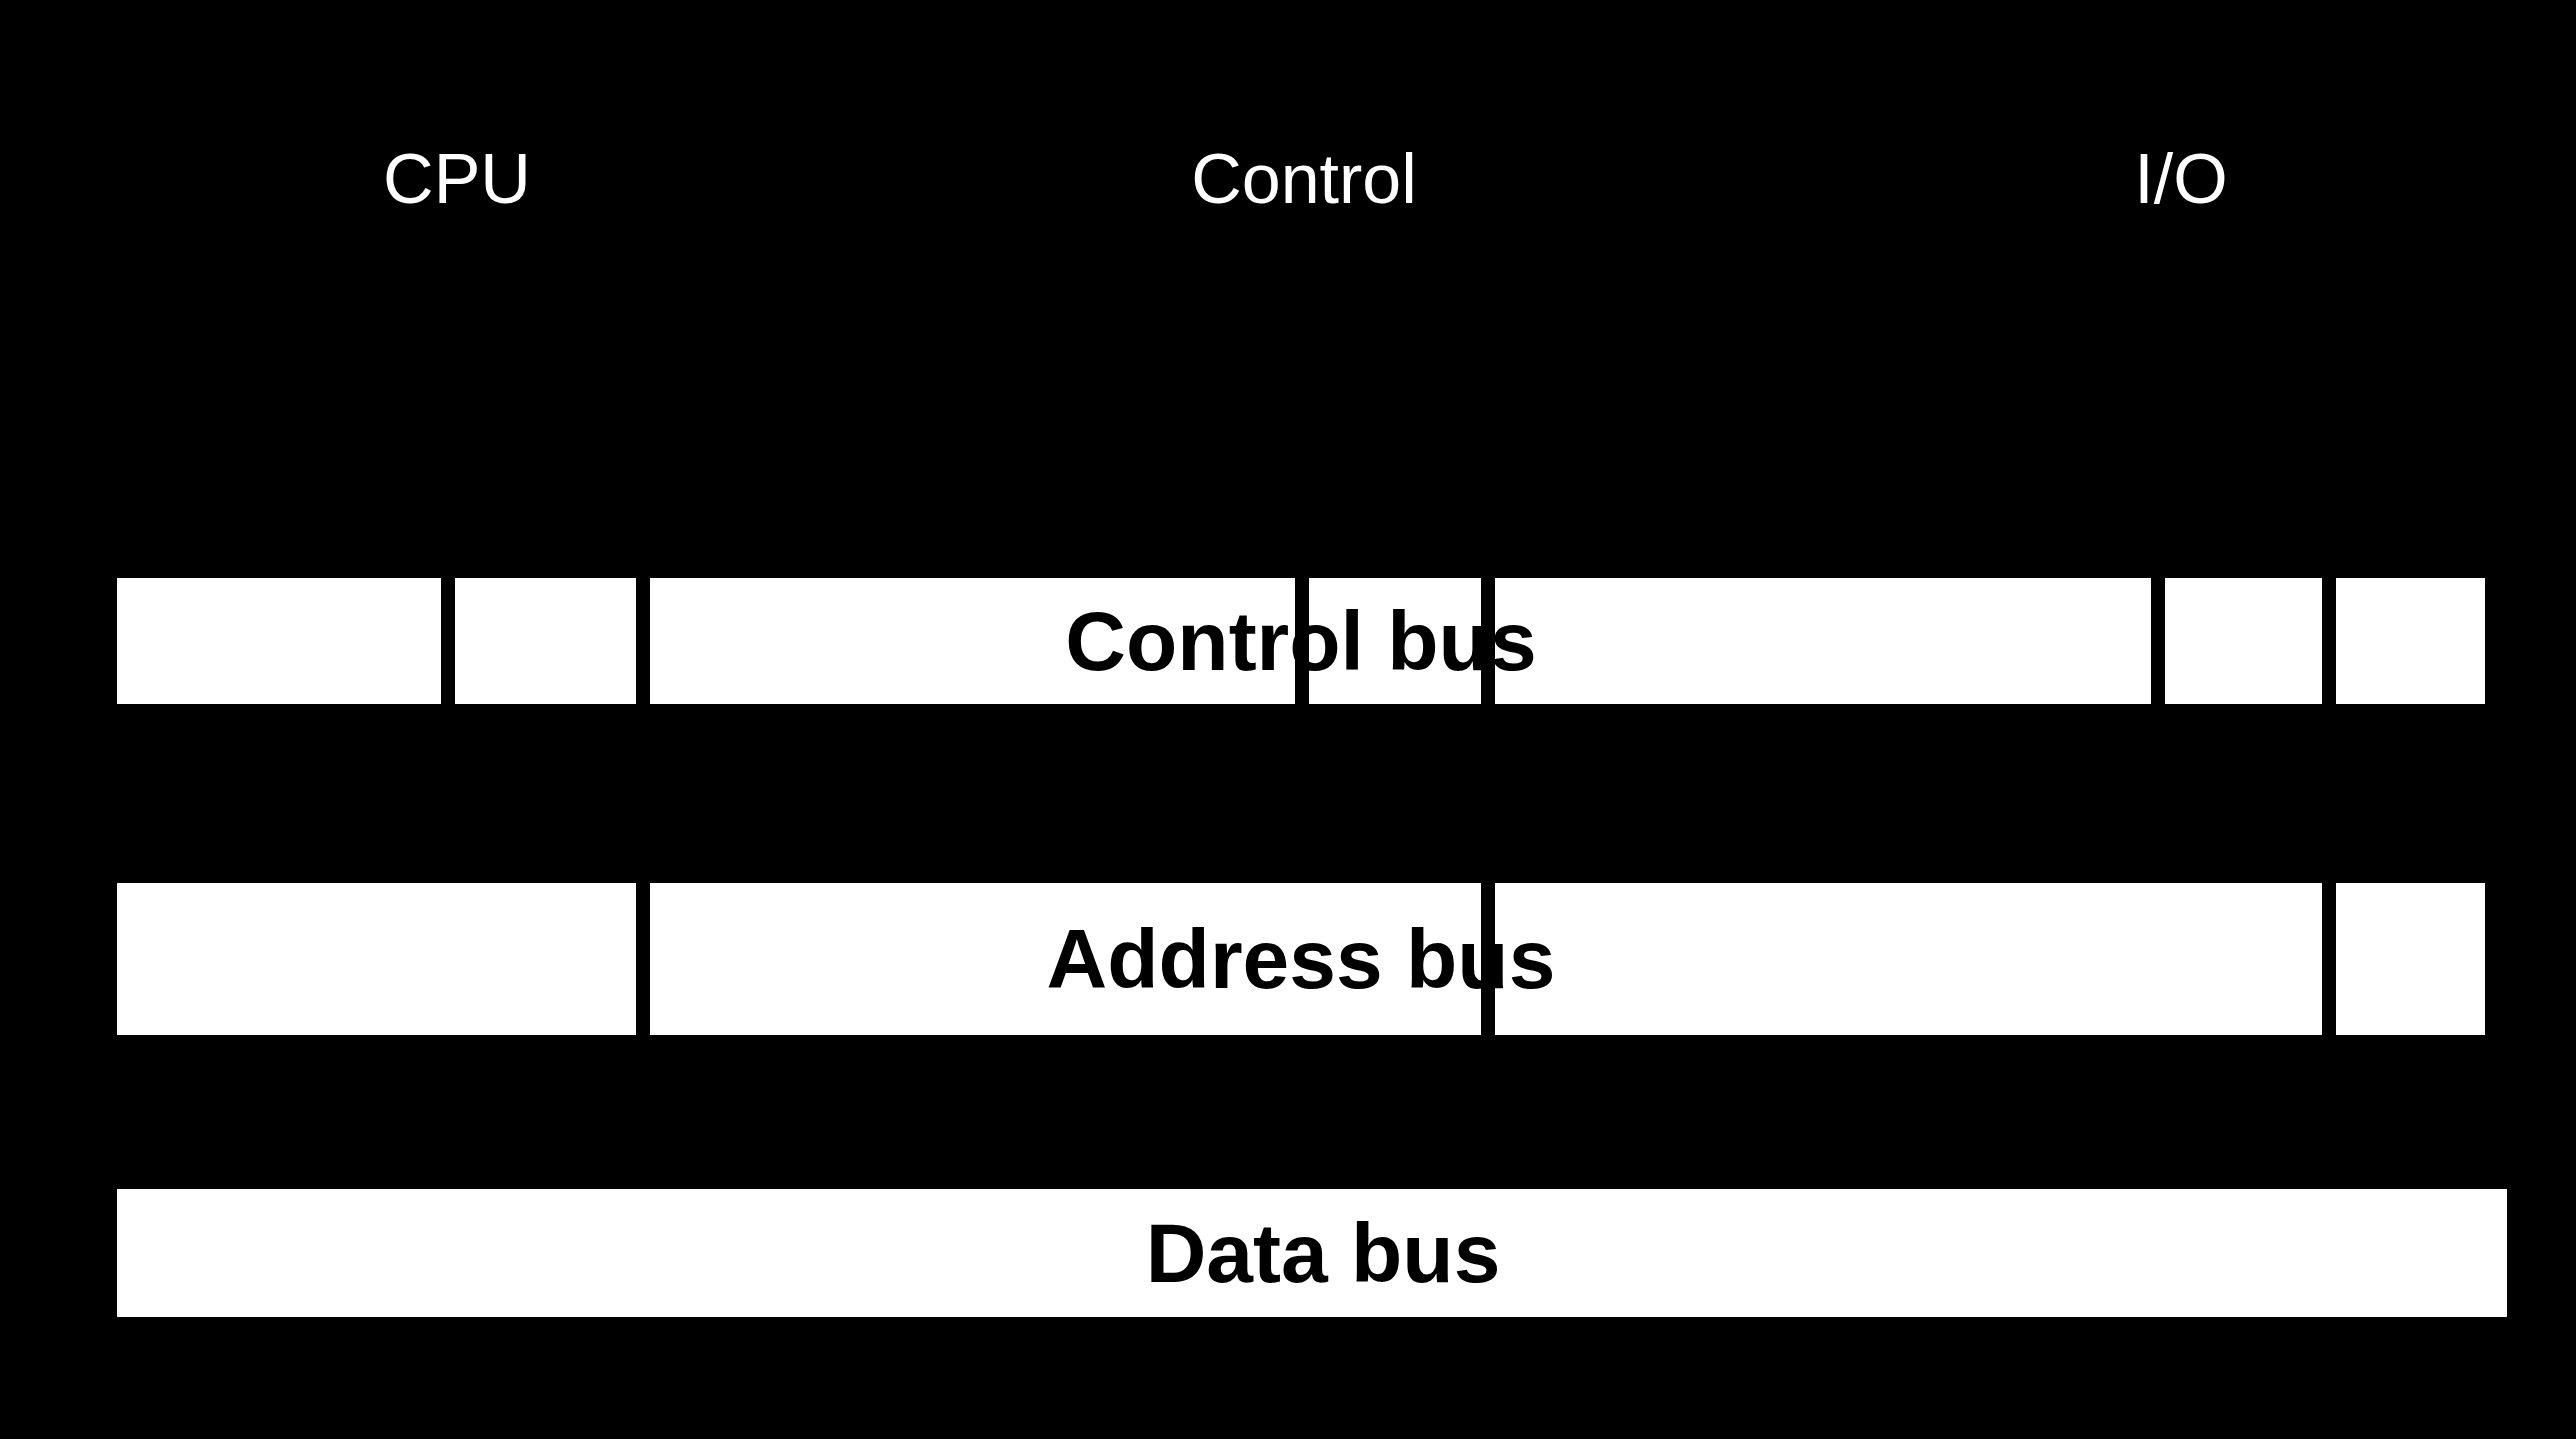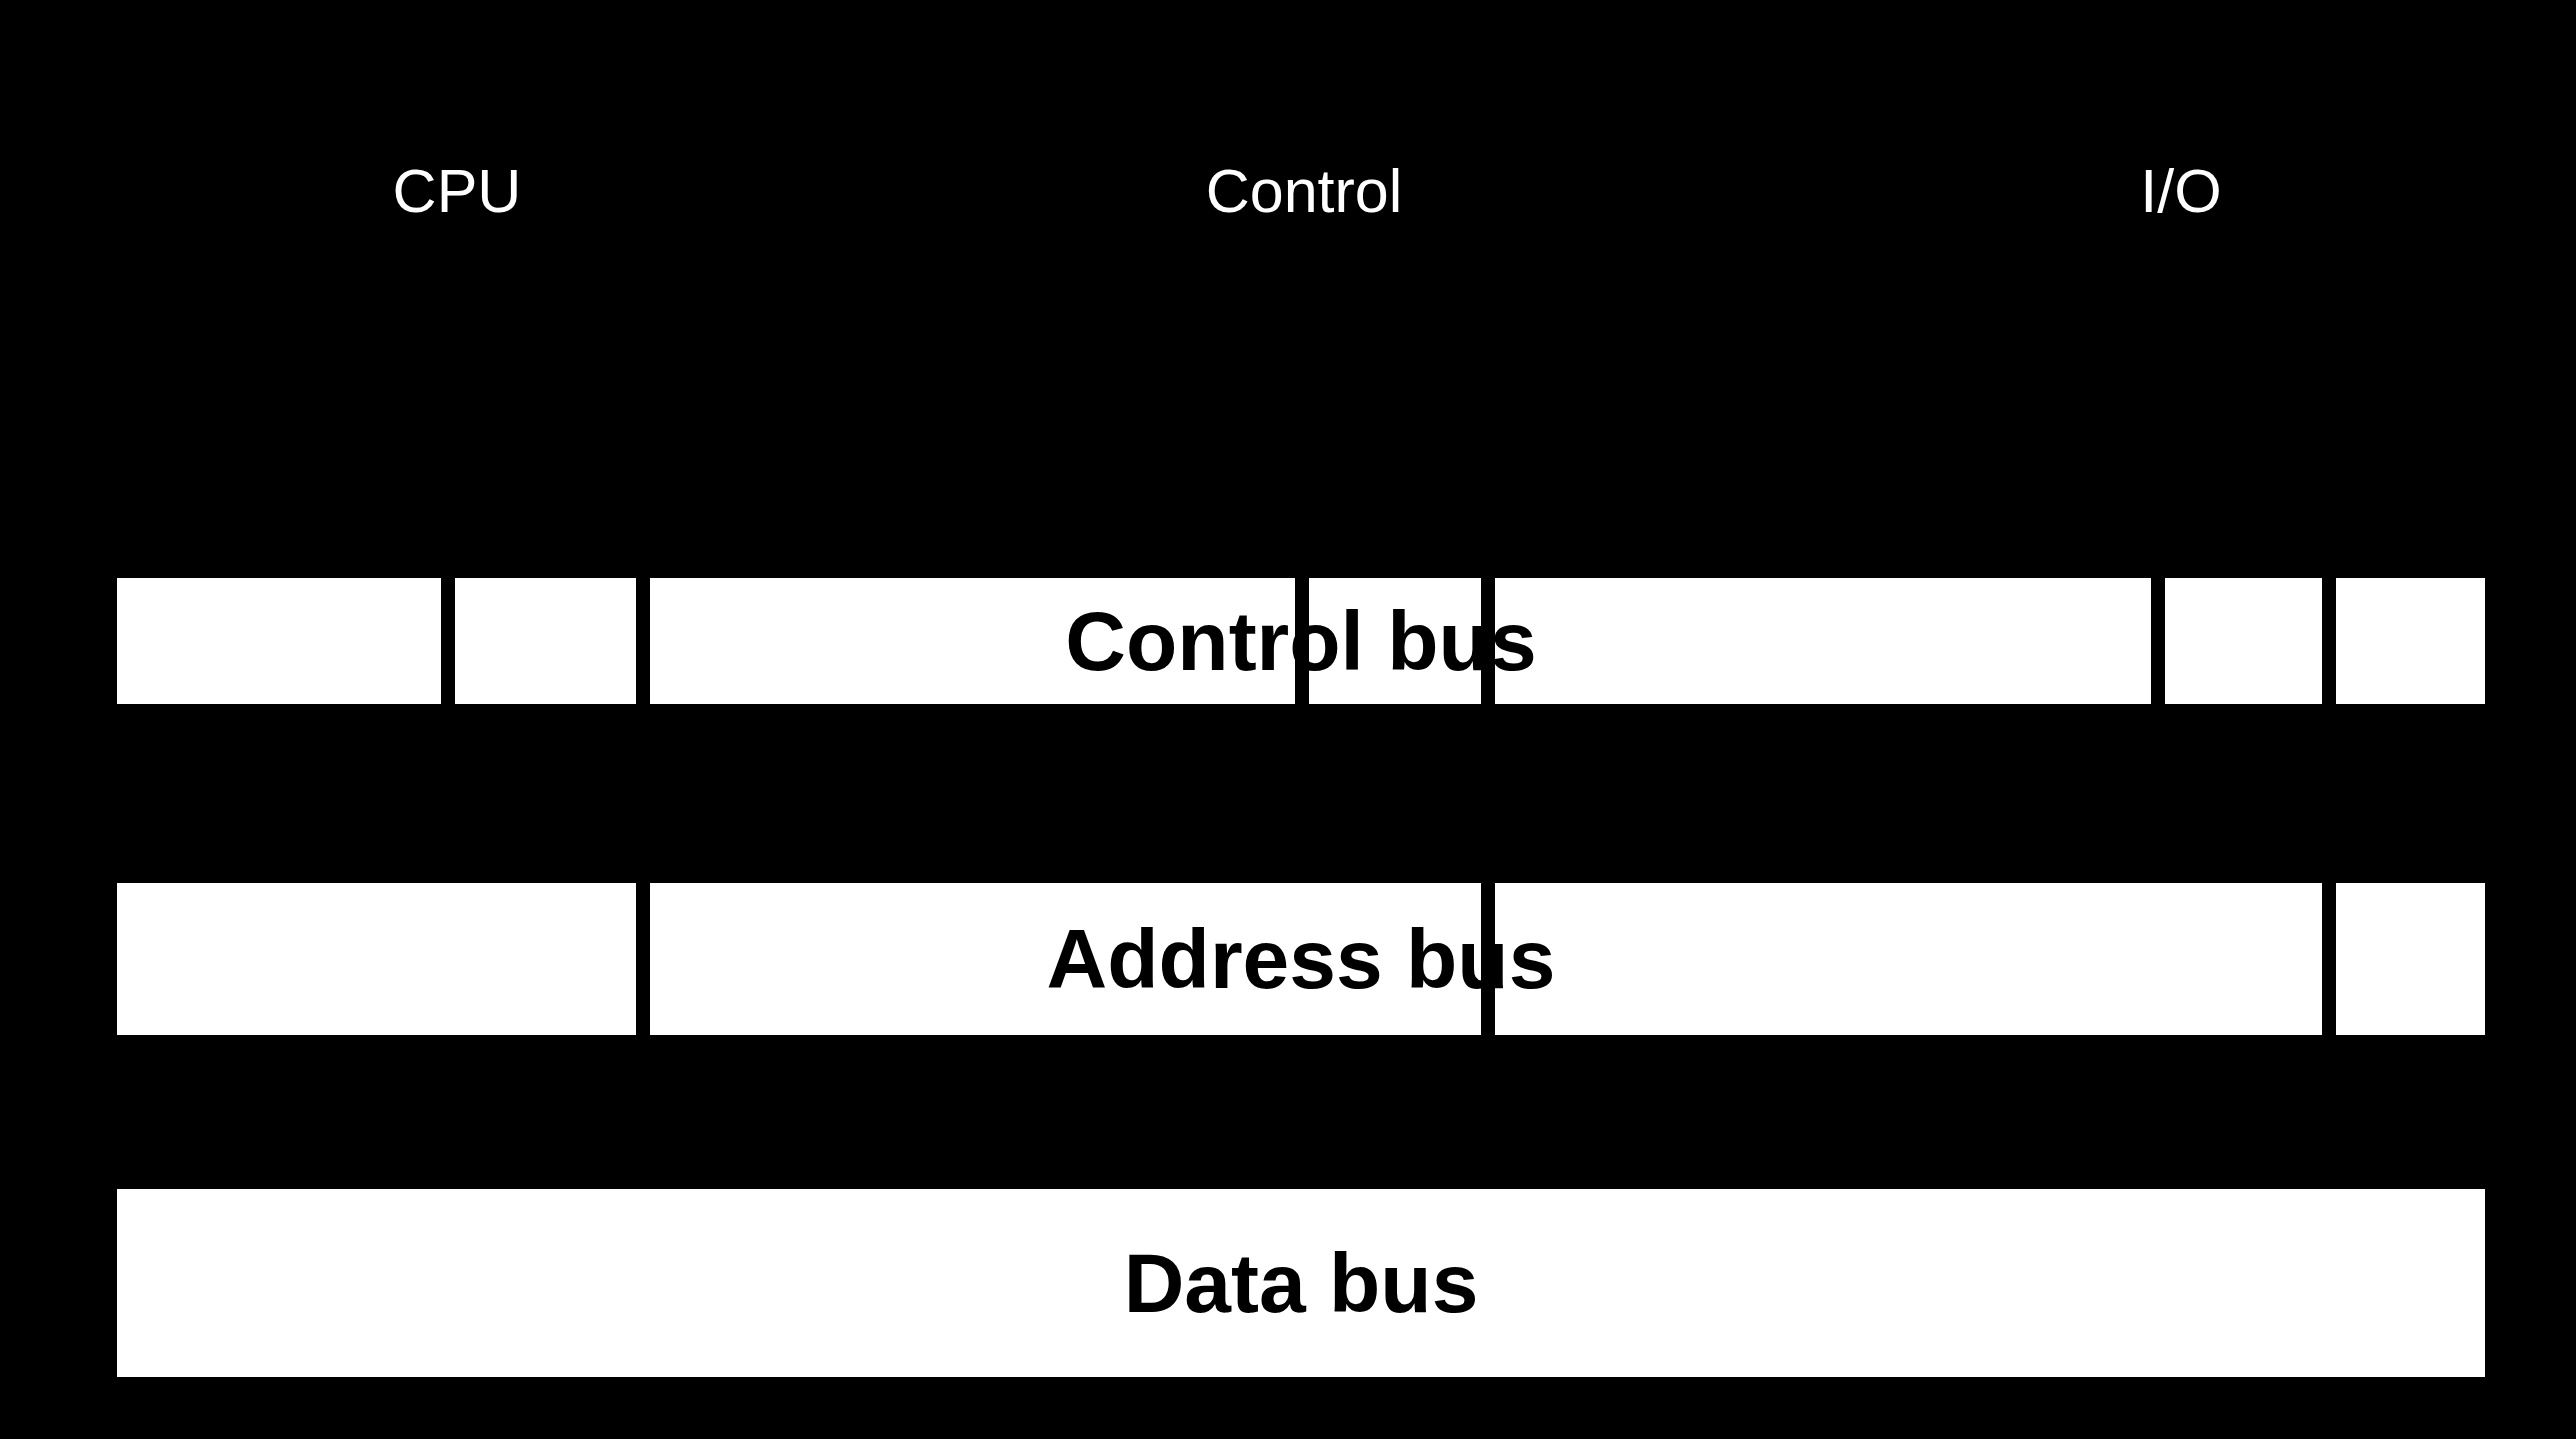--- a/index.html
+++ b/index.html
@@ -16,45 +16,45 @@
   .diagram {
     position: relative;
     width: 2576px;
     height: 1440px;
     background: var(--background, #000000);
   }
 
   
   .component-label {
     position: absolute;
-    top: 146px;
+    top: 134px;
     transform: translateX(-50%);
     color: var(--component-label-color, #ffffff);
-    font-size: 61px;
+    font-size: 70px;
     font-weight: 300;
     line-height: 90px;
     white-space: nowrap;
   }
   .at-cpu    { left: 457px; }
   .at-memory { left: 1304px; }
   .at-io     { left: 2167px; margin-left: 14px; }
 
   
   .bus-bar {
     position: absolute;
     left: 117px;
     width: 2368px;
     background: var(--bus-bar-color, #ffffff);
     display: flex;
     align-items: center;
     justify-content: center;
   }
   .bus-control { top: 578px;  height: 126px; }
   .bus-address { top: 883px;  height: 152px; }
-  .bus-data    { top: 1189px; height: 188px; }
+  .bus-data    { top: 1189px; height: 128px; padding-left: 22px; }
 
   .bus-label {
     color: var(--bus-label-color, #000000);
     font-size: 84px;
     font-weight: 700;
     line-height: 84px;
     white-space: nowrap;
   }
 
   

